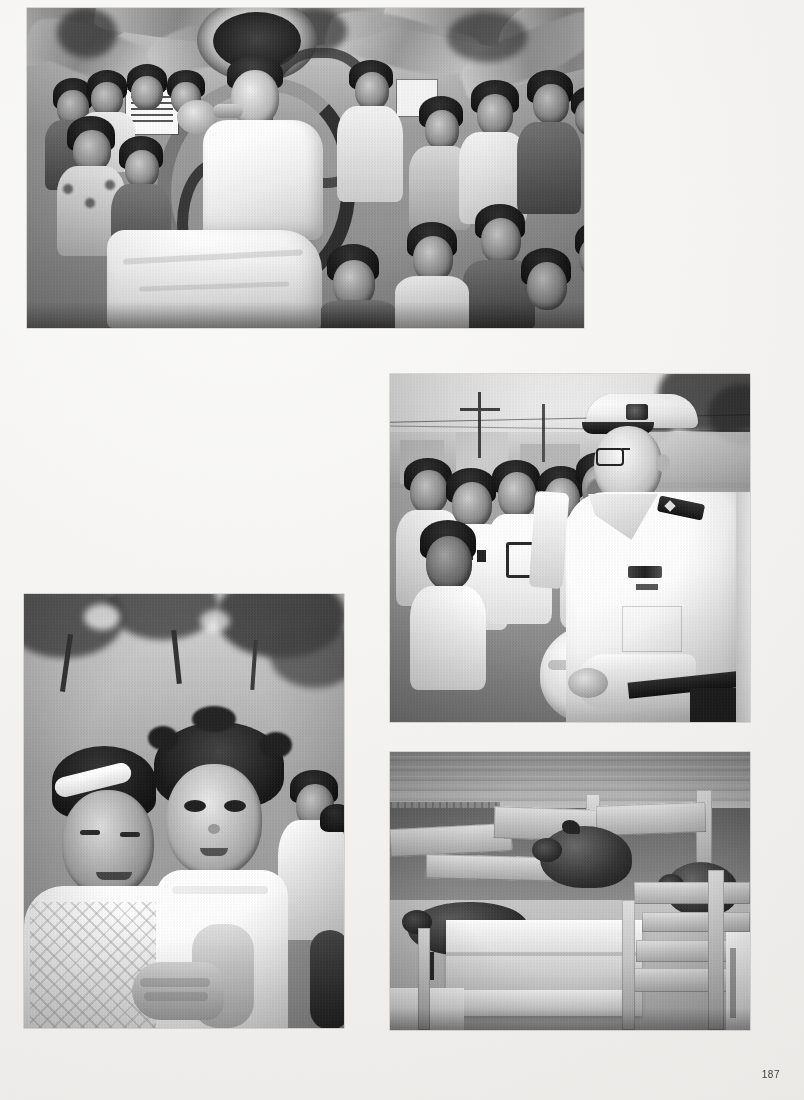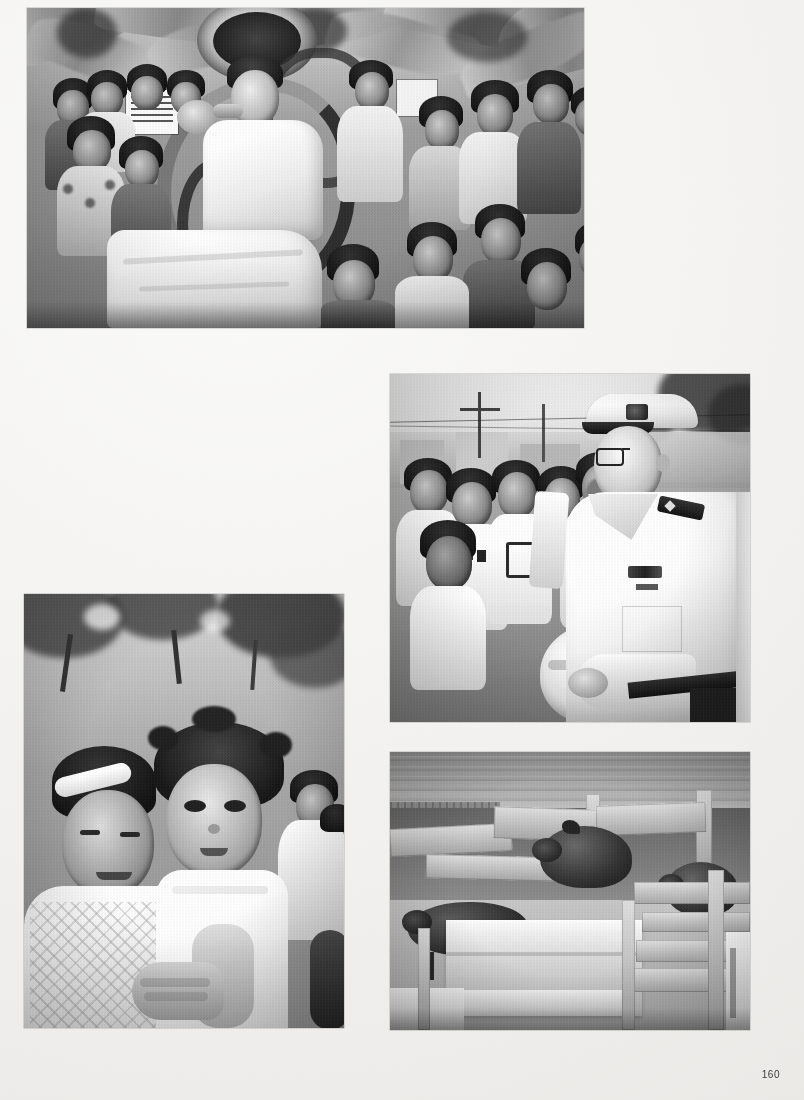--- a/index.html
+++ b/index.html
@@ -529,14 +529,14 @@
 
       <div style="position:absolute;left:0;bottom:0;width:360px;height:22px;
                   background:linear-gradient(180deg,rgba(0,0,0,0) 0%,rgba(0,0,0,.26) 100%);"></div>
     </div>
     <div class="noise"></div>
     <div class="vig"></div>
   </div>
 
   <div class="grain"></div>
 
-  <div class="page-number">160</div>
+  <div class="page-number">187</div>
 </div>
 
 </body></html>

